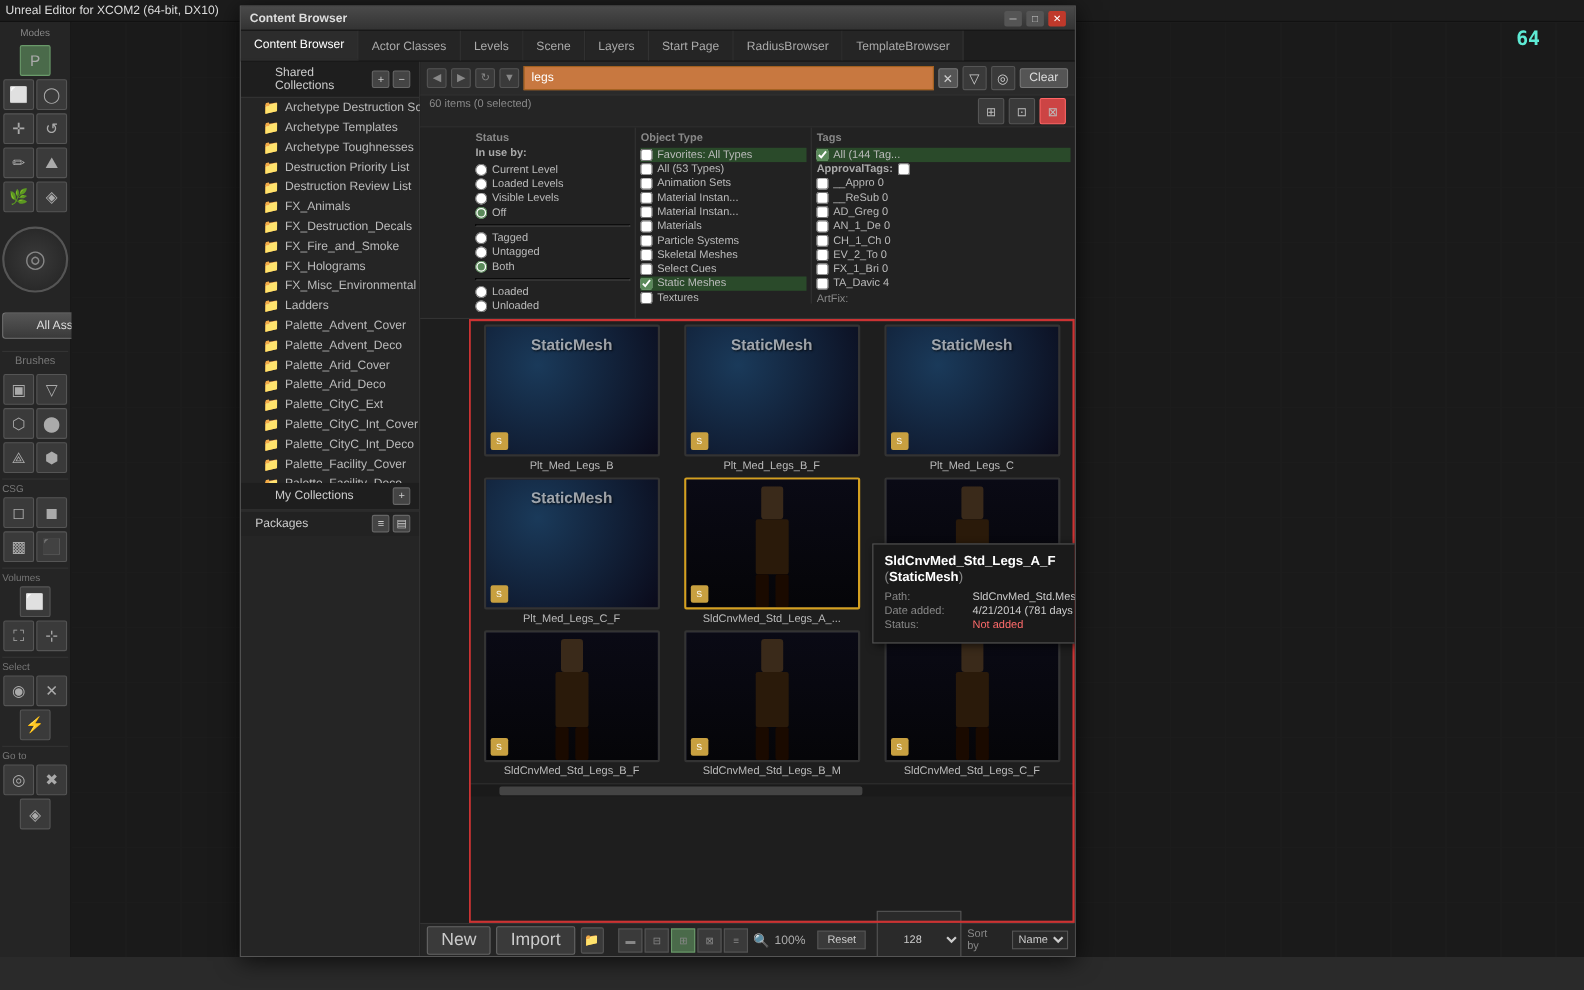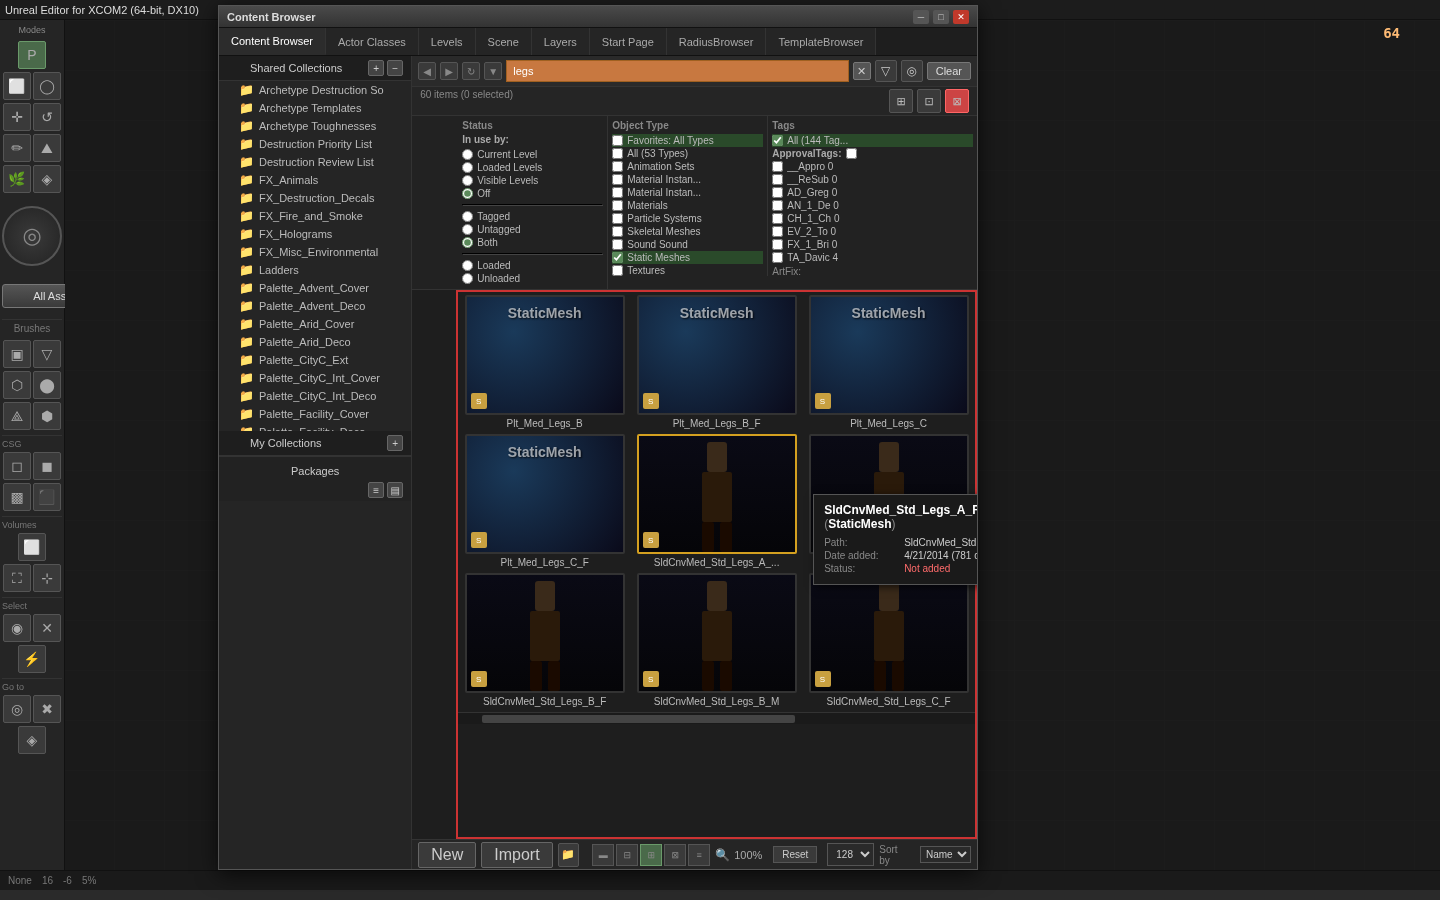--- a/index.html
+++ b/index.html
@@ -606,21 +606,21 @@
       color: #ccc;
       cursor: pointer;
       font-size: 10px;
     }
 
     .size-select {
       background: #2a2a2a;
       border: 1px solid #555;
       color: #ccc;
       font-size: 10px;
-      padding: 4px;
+      padding: 19px;
     }
 
     .sort-section {
       display: flex;
       align-items: center;
       gap: 20px;
     }
 
     .sort-label { color: #888; font-size: 10px; }
 
@@ -661,21 +661,20 @@
     
     .packages-section {
       border-top: 1px solid #333;
       padding: 3px 8px;
       background: #222;
       font-size: 11px;
       color: #ccc;
       display: flex;
       align-items: center;
       gap: 5px;
-      flex-direction: column;
     }
 
     .packages-icons {
       margin-left: auto;
       display: flex;
       gap: 3px;
     }
 
     
     .ue-viewport {
@@ -715,22 +714,22 @@
       display: flex;
       align-items: center;
       justify-content: center;
       cursor: pointer;
       color: #bbb;
       font-size: 11px;
       border-radius: 2px;
     }
 
     .fps-display {
-      color: #fdba74;
-      font-size: 14px;
+      color: #5eead4;
+      font-size: 18px;
       font-weight: bold;
       font-family: monospace;
       position: absolute;
       right: 40px;
       top: 5px;
     }
 
     
     .ue-logo {
       width: 60px;
@@ -1097,21 +1096,21 @@
               <div class="filter-row">
                 <input type="checkbox" style="">
                 <span class="filter-label">Particle Systems</span>
               </div>
               <div class="filter-row">
                 <input type="checkbox" style="">
                 <span class="filter-label">Skeletal Meshes</span>
               </div>
               <div class="filter-row">
                 <input type="checkbox" style="">
-                <span class="filter-label">Sound Sound</span>
+                <span class="filter-label">Select Cues</span>
               </div>
               <div class="filter-row" style="background:#2a4a2a;">
                 <input type="checkbox" checked="" style="">
                 <span class="filter-label">Static Meshes</span>
               </div>
               <div class="filter-row">
                 <input type="checkbox" style="">
                 <span class="filter-label">Textures</span>
               </div>
             </div>
@@ -1346,19 +1345,13 @@
         </div>
       </div>
     </div>
 
     <div class="ue-viewport">
       <div class="ue-viewport-bg"></div>
       <div class="fps-display">64</div>
     </div>
   </div>
 
-  <div class="status-bar">
-    <span>None</span>
-    <span>16</span>
-    <span>-6</span>
-    <span>5%</span>
-  </div>
 </div>
 
 </body></html>

